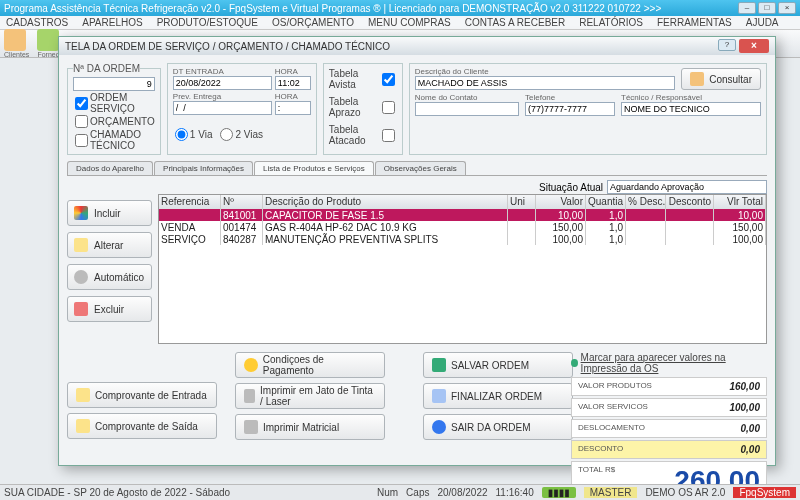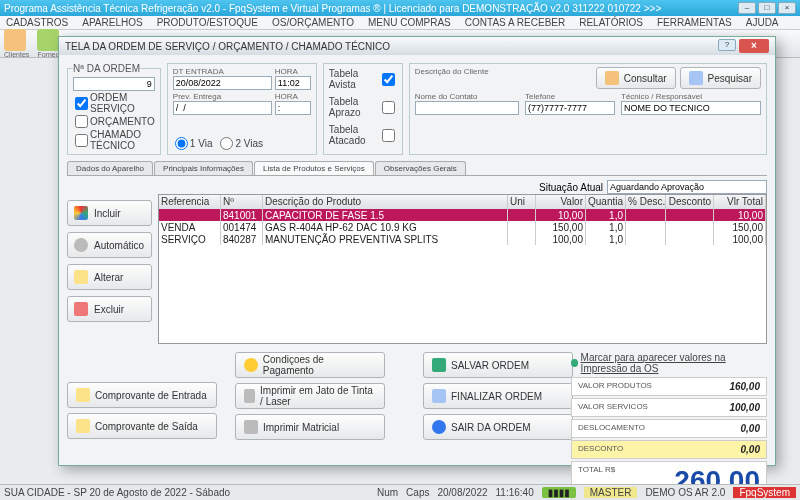--- a/index.html
+++ b/index.html
@@ -122,21 +122,21 @@
 
       <fieldset class="fs2">
         <div style="display:flex;gap:3px">
           <div style="flex:1"><span class="lblsm">DT ENTRADA</span><input type="text" value="20/08/2022" style=""></div>
           <div style="width:36px"><span class="lblsm">HORA</span><input type="text" value="11:02" style=""></div>
         </div>
         <div style="display:flex;gap:3px">
           <div style="flex:1"><span class="lblsm">Prev. Entrega</span><input type="text" value="/  /" style=""></div>
           <div style="width:36px"><span class="lblsm">HORA</span><input type="text" value=":" style=""></div>
         </div>
-        <div style="display:flex;gap:6px;margin-top:19px">
+        <div style="display:flex;gap:6px;margin-top:10px">
           <label class="chkline">
               <input type="radio" name="via" checked="" style="">
               <span>1 Via</span>
             </label>
           <label class="chkline">
               <input type="radio" name="via" style="">
               <span>2 Vias</span>
             </label>
         </div>
       </fieldset>
@@ -153,29 +153,26 @@
         <div class="chkline" style="margin-top:6px">
             <span style="flex:1">Tabela Atacado</span>
             <input type="checkbox" style="">
           </div>
       </fieldset>
 
       <fieldset class="fs4">
         <div style="display:flex;gap:6px">
           <div style="flex:1">
             <span class="lblsm">Descrição do Cliente</span>
+            <input type="text" value="MACHADO DE ASSIS" style="">
           </div>
           <div style="display:flex;gap:4px;align-items:flex-end">
             <div class="btn">
                 <span class="iconbox" style="background:#f4c27a"></span>
                 <span>Consultar</span>
-              </div>
-            <div class="btn">
-                <span class="iconbox" style="background:#a6c4f4"></span>
-                <span>Pesquisar</span>
               </div>
           </div>
         </div>
         <div style="display:flex;gap:6px;margin-top:3px">
           <div style="flex:1"><span class="lblsm">Nome do Contato</span><input type="text" value="" style=""></div>
           <div style="width:90px"><span class="lblsm">Telefone</span><input type="text" value="(77)7777-7777" style=""></div>
           <div style="width:140px"><span class="lblsm">Técnico / Responsável</span><input type="text" value="NOME DO TECNICO" style=""></div>
         </div>
       </fieldset>
     </div>
@@ -193,26 +190,26 @@
       <input type="text" style="width: 160px;" value="Aguardando Aprovação">
     </div>
 
     <div class="midrow">
       <div class="sidebtns">
         <div class="sidebtn">
             <span class="iconbox" style="background:conic-gradient(#e33,#3a7,#37e,#fc3,#e33)"></span>
             <span>Incluir</span>
           </div>
         <div class="sidebtn">
+            <span class="iconbox" style="background:#fce38a"></span>
+            <span>Alterar</span>
+          </div>
+        <div class="sidebtn">
             <span class="iconbox" style="background:#bbb;border-radius:50%"></span>
             <span>Automático</span>
-          </div>
-        <div class="sidebtn">
-            <span class="iconbox" style="background:#fce38a"></span>
-            <span>Alterar</span>
           </div>
         <div class="sidebtn">
             <span class="iconbox" style="background:#e77"></span>
             <span>Excluir</span>
           </div>
       </div>
       <div class="grid">
         <div class="ghead" id="ghead">
             <div class="c-ref">Referencia</div>
             <div class="c-nr">Nº</div>

